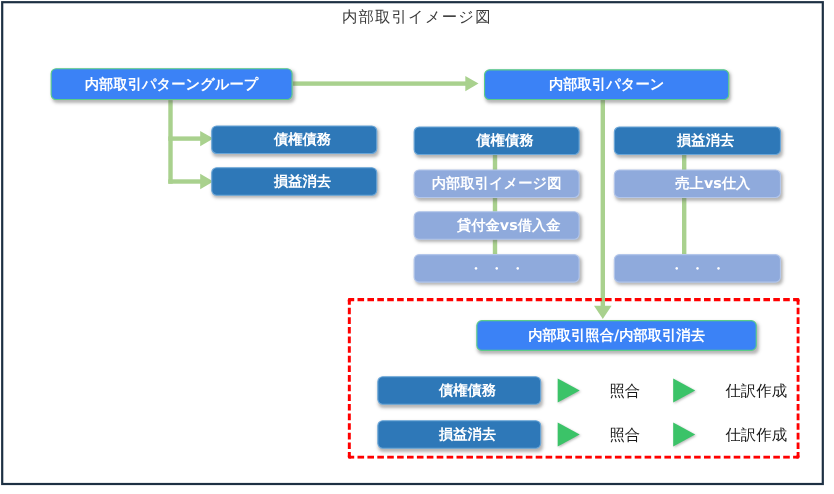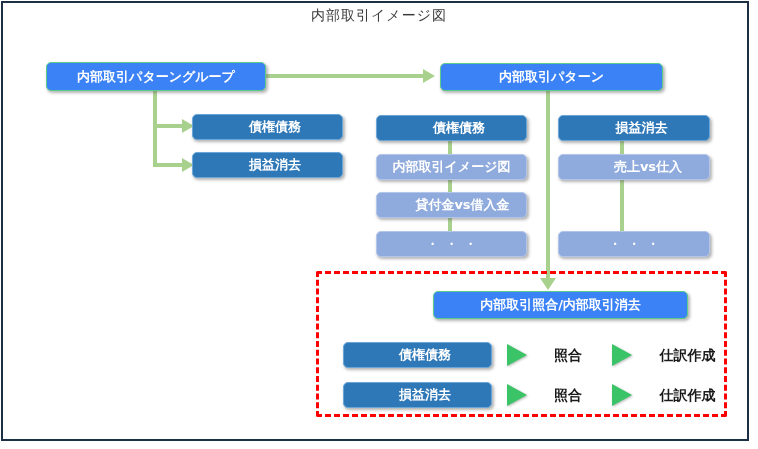--- a/index.html
+++ b/index.html
@@ -42,21 +42,21 @@
     position:absolute;left:316px;top:271px;width:411px;height:146px;
     border:3px dashed #ff0000;box-sizing:border-box;border-radius:2px;
   }
   .tri{
     position:absolute;width:0;height:0;
     border-top:11px solid transparent;border-bottom:11px solid transparent;
     border-left:20px solid #3bc368;
     filter:drop-shadow(1.5px 1.5px 1px rgba(120,120,120,0.5));
   }
   .ptext{
-    position:absolute;font-size:14px;font-weight:bold;color:#1a1a1a;
+    position:absolute;font-size:14px;font-weight:normal;color:#1a1a1a;
     text-align:center;white-space:nowrap;
   }
 </style>
 </head>
 <body>
 
 <div id="stage">
   <div id="frame"></div>
 
   <div class="title">内部取引イメージ図</div>

